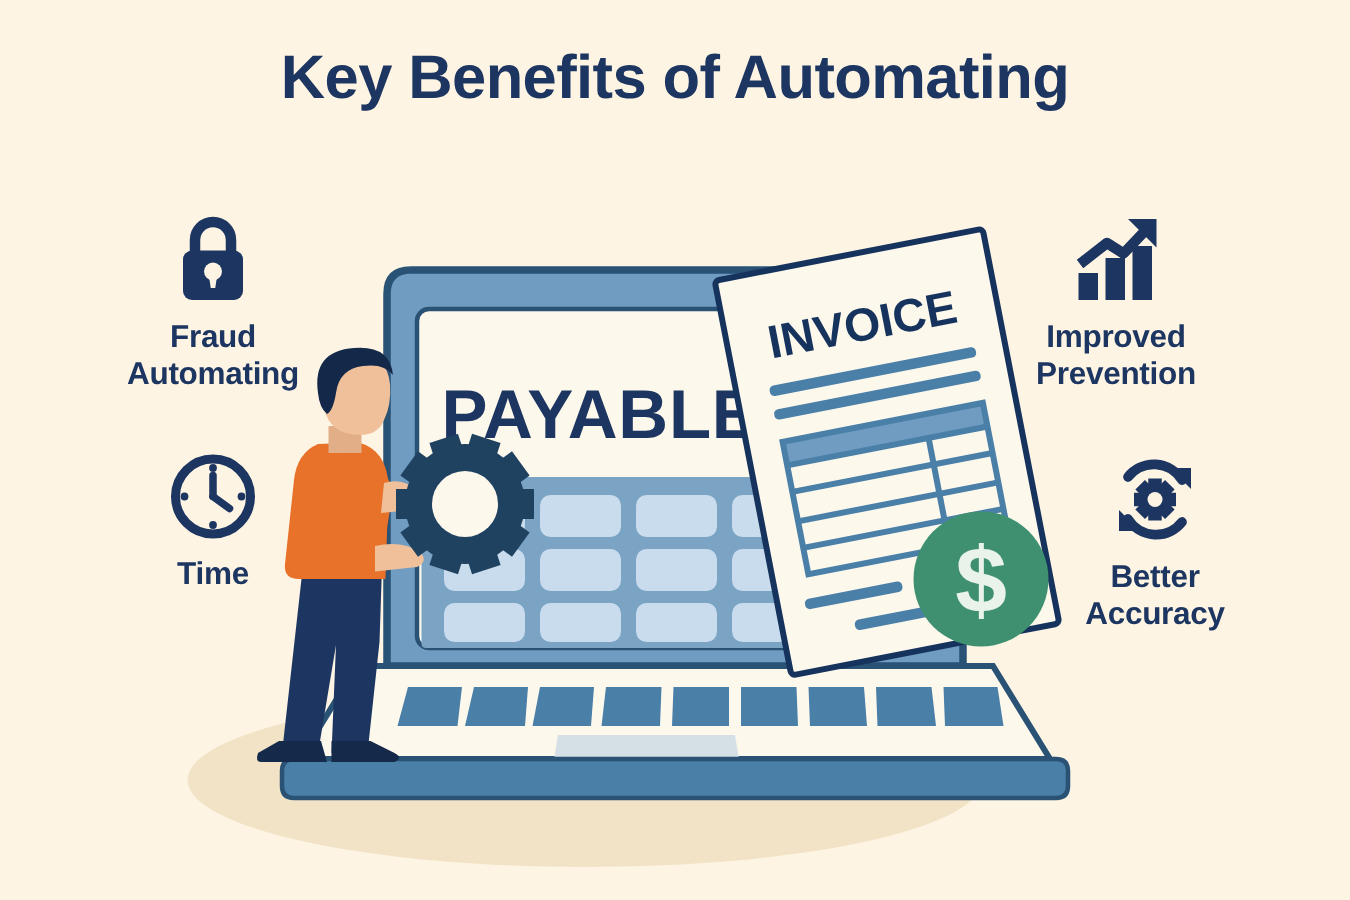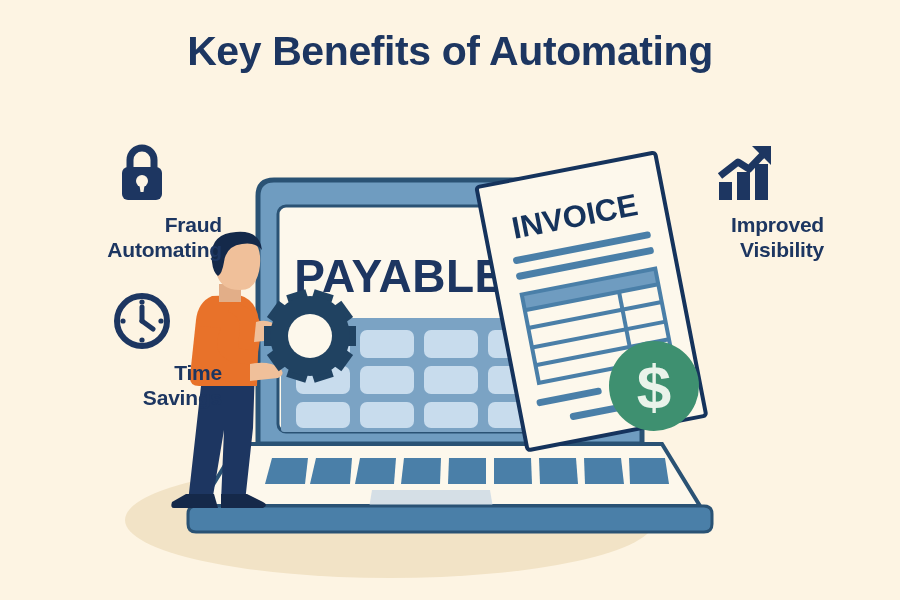--- a/index.html
+++ b/index.html
@@ -33,39 +33,39 @@
     font-weight: bold;
     font-size: 41px;
     line-height: 50px;
     letter-spacing: -0.4px;
     color: #1d3661;
   }
   
   .feature {
     position: absolute;
     width: 160px;
-    text-align: right;
+    text-align: center;
     z-index: 40;
   }
   .feature-icon {
     height: 62px;
     display: flex;
     align-items: flex-end;
     justify-content: center;
   }
   .feature-label {
     margin-top: 8px;
     font-weight: bold;
     font-size: 21px;
     line-height: 25px;
     color: #1d3661;
     letter-spacing: -0.2px;
   }
   #feature-fraud      { left: 62px;  top: 142px; }
-  #feature-time       { left: 62px;  top: 290px; }
+  #feature-time       { left: 62px;  top: 300px; }
   #feature-visibility { left: 664px; top: 142px; }
   #feature-accuracy   { left: 690px; top: 302px; }
 
   
   #scene {
     position: absolute;
     left: 0;
     top: 0;
     width: 900px;
     height: 600px;
@@ -224,34 +224,55 @@
         <circle cx="30" cy="12" r="2.6" fill="#1d3661"></circle>
         <circle cx="49" cy="31" r="2.6" fill="#1d3661"></circle>
         <circle cx="30" cy="50" r="2.6" fill="#1d3661"></circle>
         <circle cx="11" cy="31" r="2.6" fill="#1d3661"></circle>
         <path d="M30 31 v-14" stroke="#1d3661" stroke-width="5" stroke-linecap="round"></path>
         <path d="M30 31 l11 8" stroke="#1d3661" stroke-width="5" stroke-linecap="round"></path>
       </svg>
     </div>
     <div class="feature-label">
       <div>Time</div>
-      <div>Savings</div>
     </div>
   </div>
 
   <div class="feature" id="feature-visibility">
     <div class="feature-icon">
       <svg width="66" height="62" viewBox="0 0 66 62">
         <rect x="8" y="40" width="13" height="18" fill="#1d3661"></rect>
         <rect x="26" y="30" width="13" height="28" fill="#1d3661"></rect>
         <rect x="44" y="22" width="13" height="36" fill="#1d3661"></rect>
         <path d="M9 34 L27 20 L38 27 L57 7" fill="none" stroke="#1d3661" stroke-width="7" stroke-linejoin="round"></path>
         <path d="M41 4 h19 v19 z" fill="#1d3661"></path>
       </svg>
     </div>
     <div class="feature-label">
       <div>Improved</div>
-      <div>Visibility</div>
-    </div>
-  </div>
-
+      <div>Prevention</div>
+    </div>
+  </div>
+
+  <div class="feature" id="feature-accuracy">
+    <div class="feature-icon">
+      <svg width="64" height="62" viewBox="0 0 64 62">
+        <path d="M50 18 a22 22 0 0 0 -36 -2" fill="none" stroke="#1d3661" stroke-width="6.5" stroke-linecap="round"></path>
+        <path d="M14 44 a22 22 0 0 0 36 2" fill="none" stroke="#1d3661" stroke-width="6.5" stroke-linecap="round"></path>
+        <path d="M42 10 h14 v14 z" fill="#1d3661"></path>
+        <path d="M22 52 h-14 v-14 z" fill="#1d3661"></path>
+        <g fill="#1d3661" transform="translate(32,31)">
+          <rect x="-14" y="-4.5" width="28" height="9" transform="rotate(0)"></rect>
+          <rect x="-14" y="-4.5" width="28" height="9" transform="rotate(45)"></rect>
+          <rect x="-14" y="-4.5" width="28" height="9" transform="rotate(90)"></rect>
+          <rect x="-14" y="-4.5" width="28" height="9" transform="rotate(135)"></rect>
+          <circle r="11"></circle>
+        </g>
+        <circle cx="32" cy="31" r="5" fill="#fdf4e3"></circle>
+      </svg>
+    </div>
+    <div class="feature-label">
+      <div>Better</div>
+      <div>Accuracy</div>
+    </div>
+  </div>
 
 </div>
 
 </body></html>

